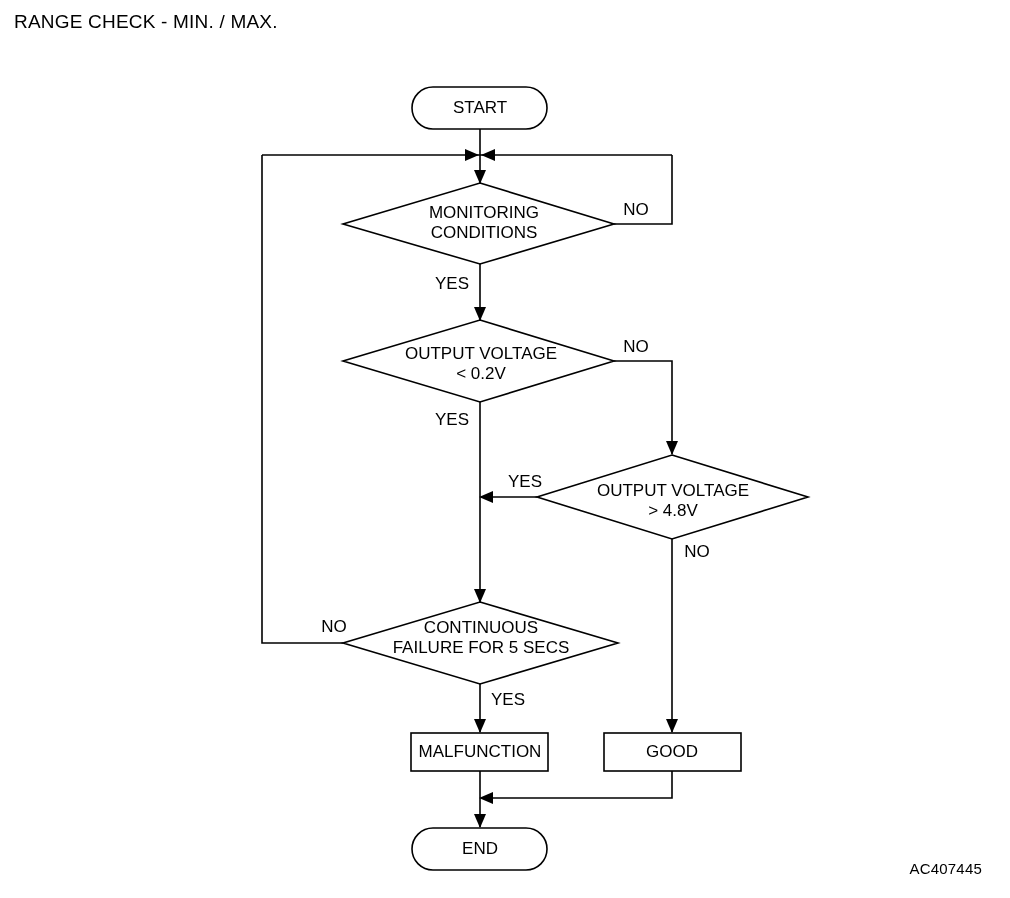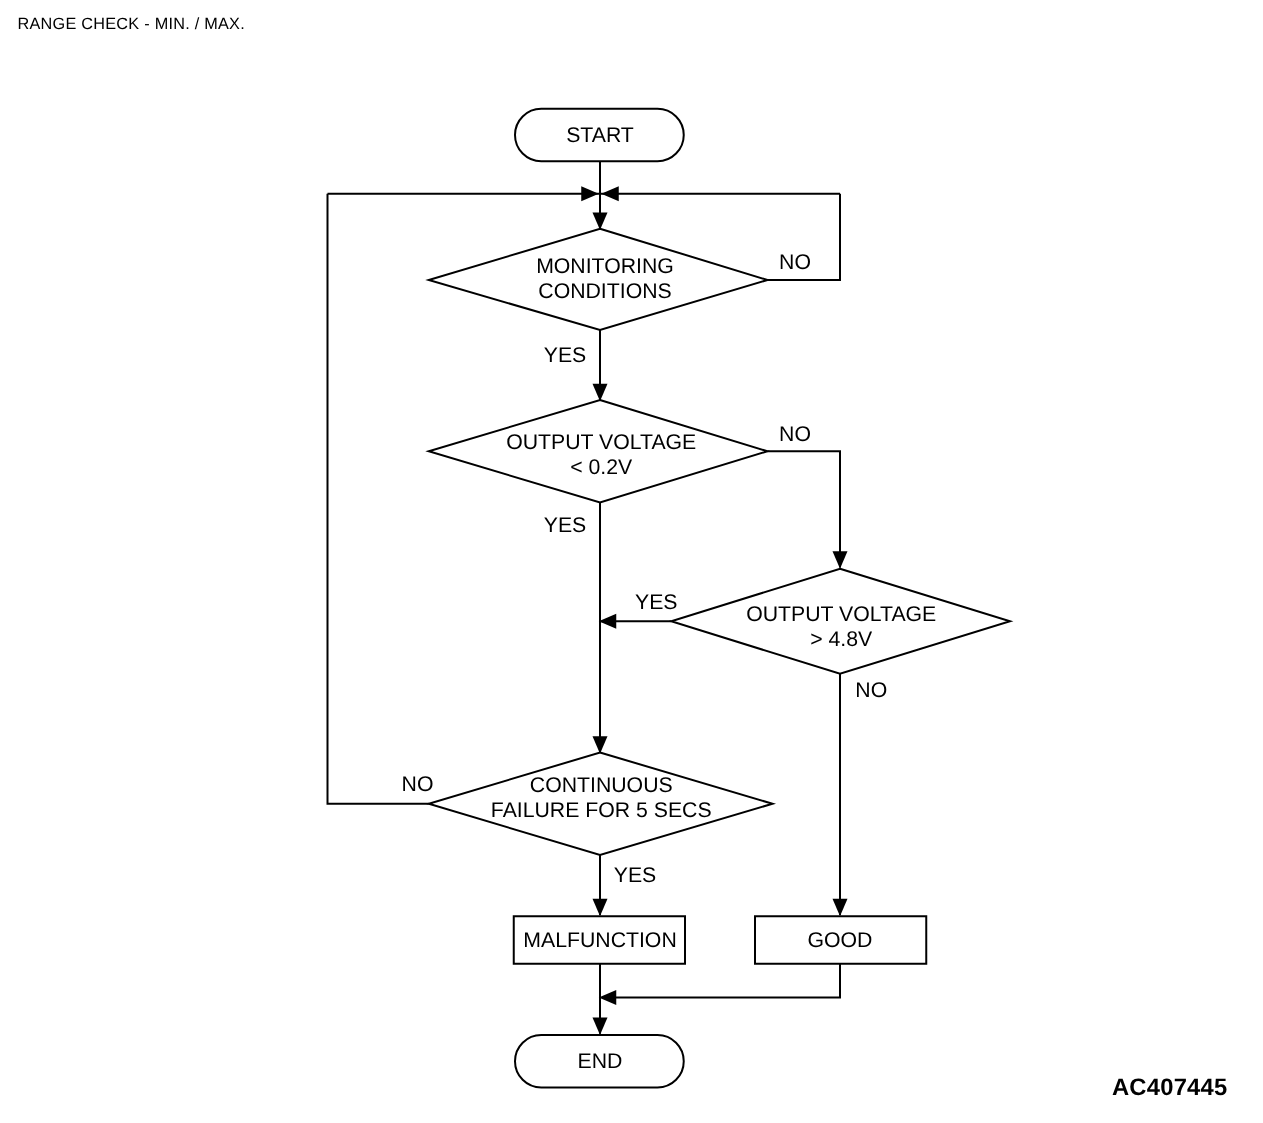--- a/index.html
+++ b/index.html
@@ -12,36 +12,36 @@
     height: 898px;
     position: relative;
     font-family: "Liberation Sans", sans-serif;
     color: #000000;
     overflow: hidden;
   }
   #page-title {
     position: absolute;
     left: 14px;
     top: 11px;
-    font-size: 13px;
+    font-size: 19px;
     letter-spacing: 0.2px;
     color: #000;
     white-space: nowrap;
   }
   #diagram-svg {
     position: absolute;
     left: 0;
     top: 0;
   }
   #figure-code {
     position: absolute;
     right: 28px;
     top: 860px;
-    font-size: 19px;
-    font-weight: bold;
+    font-size: 15px;
+    font-weight: normal;
     letter-spacing: 0.2px;
     color: #000;
   }
   .node-shape {
     fill: #ffffff;
     stroke: #000000;
     stroke-width: 1.6;
   }
   .edge-line {
     stroke: #000000;

